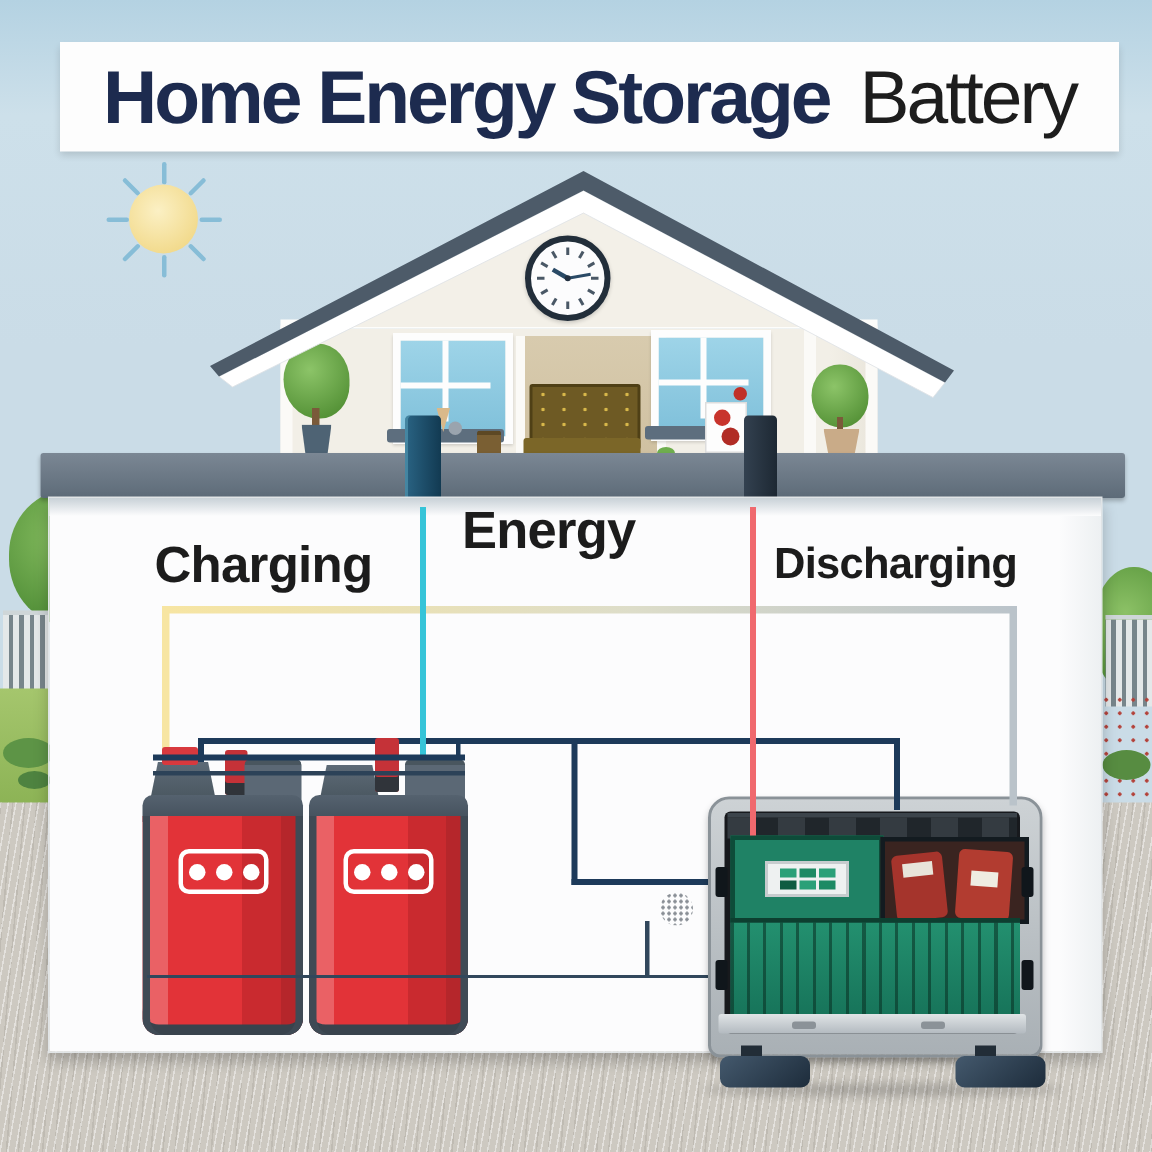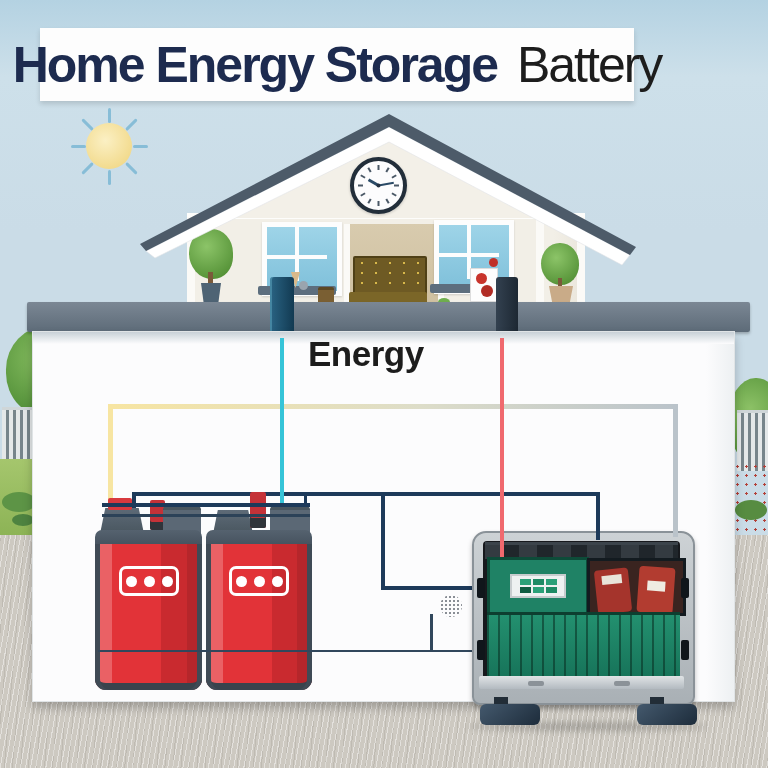--- a/index.html
+++ b/index.html
@@ -117,21 +117,23 @@
 
   <div class="a" style="left:27px;top:302px;width:723px;height:30px;background:linear-gradient(#7b8794,#5d6b78);border-radius:2px;box-shadow:0 2px 3px rgba(0,0,0,.25);"></div>
 
   <div class="a" style="left:270px;top:277px;width:24px;height:62px;border-radius:3px;background:linear-gradient(90deg,#2a6484,#123a52);box-shadow:inset 2px 0 0 rgba(120,200,220,.35);"></div>
   <div class="a" style="left:496px;top:277px;width:22px;height:62px;border-radius:3px;background:linear-gradient(90deg,#334150,#1d2833);"></div>
 
   <div class="a" style="left:32px;top:331px;width:701px;height:369px;background:linear-gradient(90deg,#fcfcfd 96%,#edf0f2);border:1px solid #e0e4e6;box-shadow:0 6px 9px rgba(0,0,0,.22);">
     <div class="a" style="left:0;top:0;width:100%;height:12px;background:linear-gradient(#c8d1d7,#fcfcfd);"></div>
   </div>
 
+  <div class="a lbl" style="left:103px;top:358px;font-size:34px;">Charging</div>
   <div class="a lbl" style="left:308px;top:334px;font-size:35px;">Energy</div>
+  <div class="a lbl" style="left:516px;top:360px;font-size:29px;">Discharging</div>
 
   <div class="a" style="left:108px;top:404px;width:570px;height:5px;border-radius:3px;background:linear-gradient(90deg,#f7e5a2,#ddddc9 55%,#bac3ca);"></div>
   <div class="a" style="left:108px;top:404px;width:5px;height:103px;background:#f7e5a2;"></div>
   <div class="a" style="left:132px;top:492px;width:468px;height:4px;background:#1d3a5a;"></div>
   <div class="a" style="left:132px;top:492px;width:4px;height:18px;background:#1d3a5a;"></div>
   <div class="a" style="left:304px;top:492px;width:3px;height:18px;background:#1d3a5a;"></div>
   <div class="a" style="left:381px;top:492px;width:4px;height:98px;background:#1d3a5a;"></div>
   <div class="a" style="left:381px;top:586px;width:94px;height:4px;background:#1d3a5a;"></div>
   <div class="a" style="left:280px;top:338px;width:4px;height:170px;background:#36c4d8;"></div>
 
@@ -198,20 +200,20 @@
   <div class="a" style="left:468px;top:722px;width:240px;height:9px;border-radius:50%;background:rgba(0,0,0,.18);filter:blur(3px);"></div>
   <div class="a" style="left:494px;top:697px;width:14px;height:10px;background:#222d37;"></div>
   <div class="a" style="left:650px;top:697px;width:14px;height:10px;background:#222d37;"></div>
   <div class="a" style="left:480px;top:704px;width:60px;height:21px;border-radius:6px;background:linear-gradient(140deg,#44596d,#1d2c3b);"></div>
   <div class="a" style="left:637px;top:704px;width:60px;height:21px;border-radius:6px;background:linear-gradient(140deg,#44596d,#1d2c3b);"></div>
 
   <div class="a" style="left:500px;top:338px;width:4px;height:219px;background:#f0696e;"></div>
   <div class="a" style="left:673px;top:404px;width:5px;height:133px;background:#bac3ca;"></div>
   <div class="a" style="left:596px;top:492px;width:4px;height:48px;background:#1d3a5a;"></div>
 
-  <div class="a" style="left:40px;top:28px;width:594px;height:73px;background:#fdfdfd;box-shadow:0 3px 5px rgba(0,0,0,.14);display:flex;align-items:center;justify-content:center;">
+  <div class="a" style="left:40px;top:28px;width:706px;height:73px;background:#fdfdfd;box-shadow:0 3px 5px rgba(0,0,0,.14);display:flex;align-items:center;justify-content:center;">
     <span style="font-size:50px;letter-spacing:-2px;white-space:nowrap;">
       <b style="font-weight:700;color:#1d2b4f;">Home Energy Storage</b>
       <span style="font-weight:400;color:#1d1d1d;margin-left:8px;">Battery</span>
     </span>
   </div>
 
 </div>
 
 </body></html>

